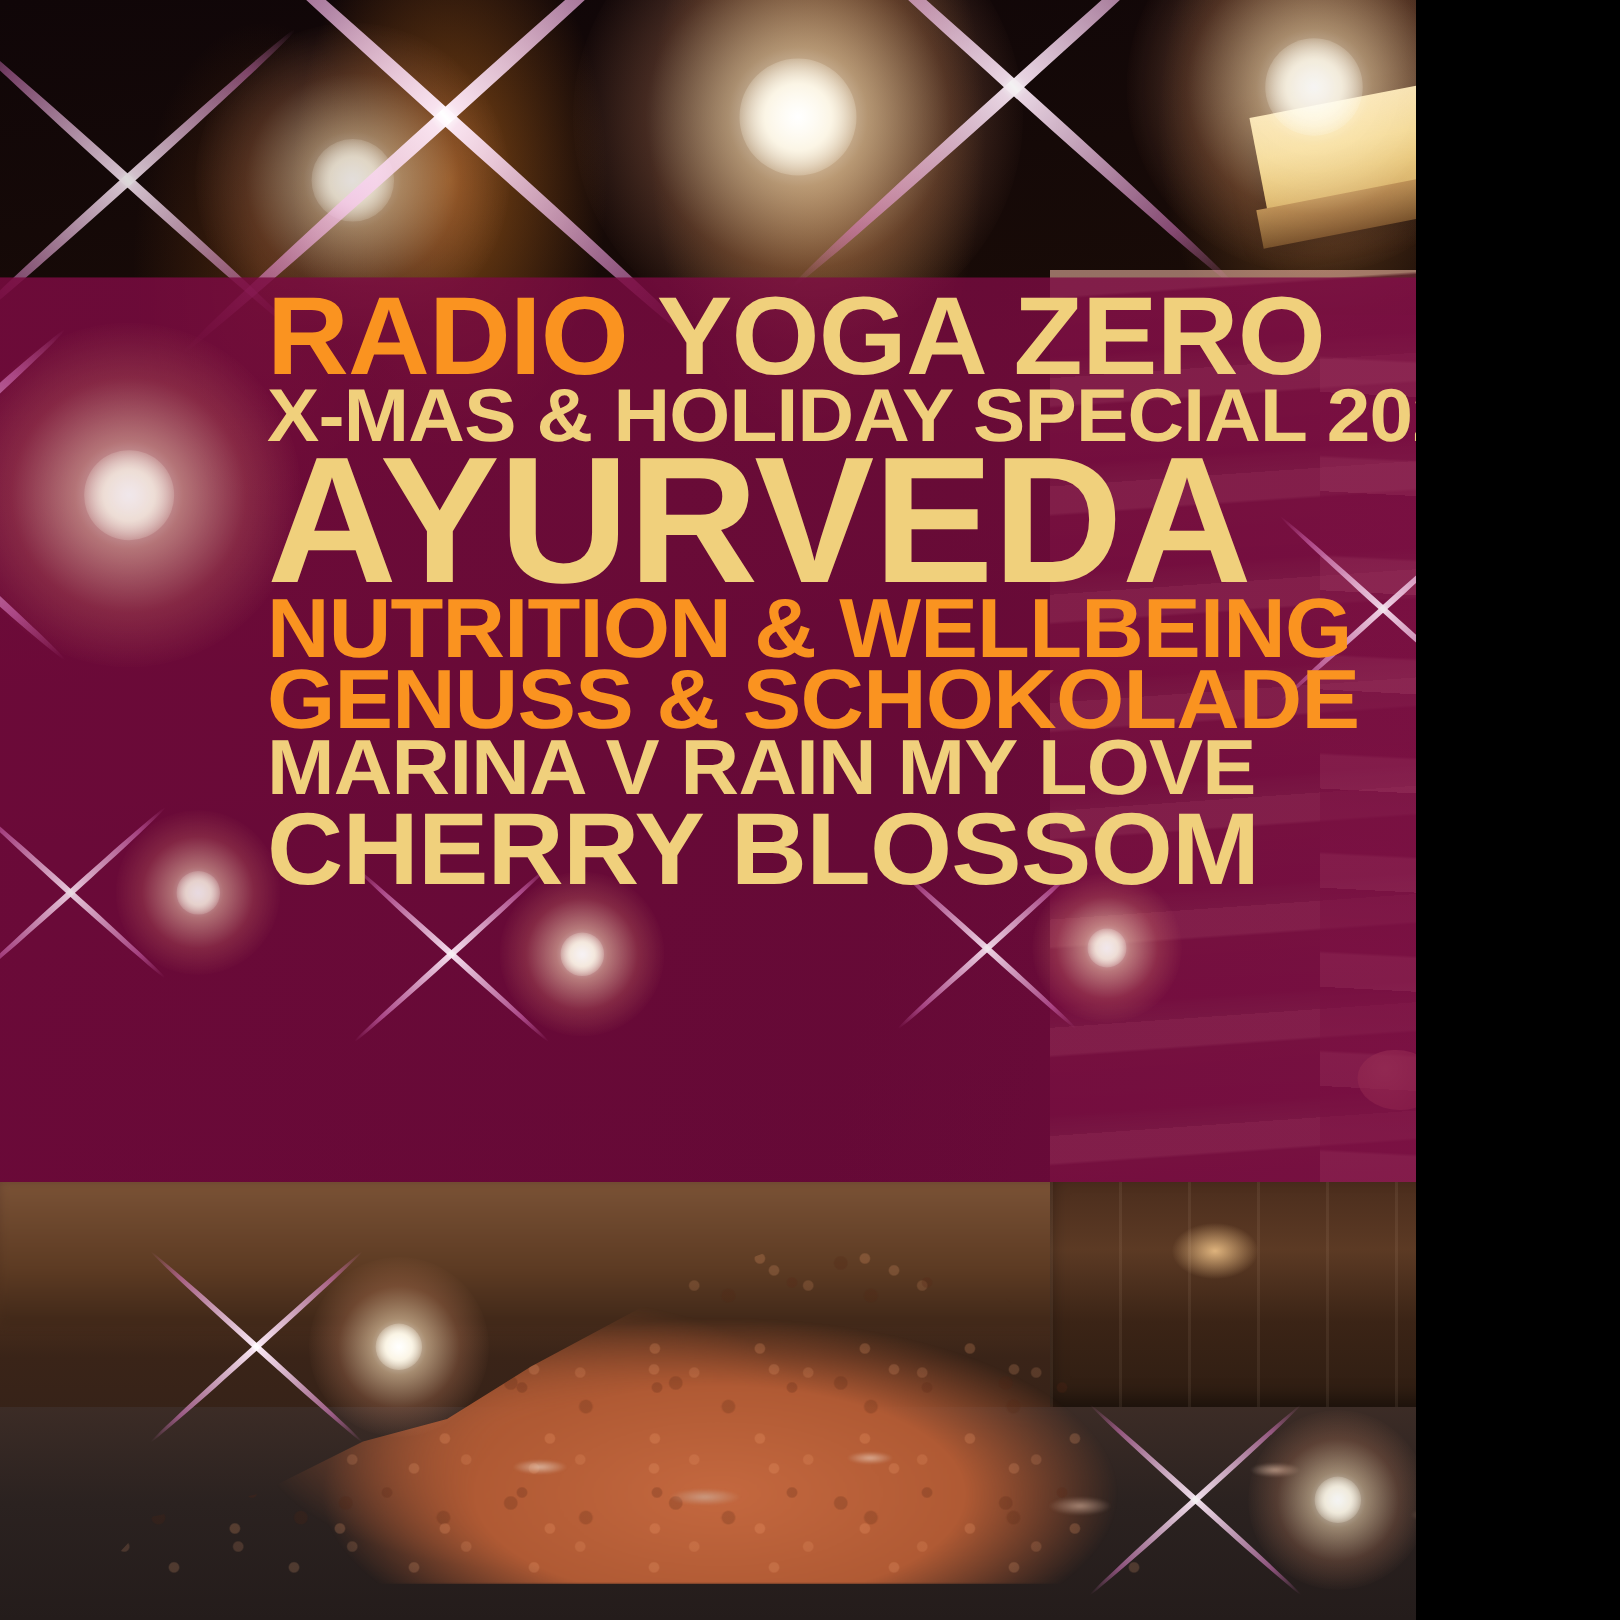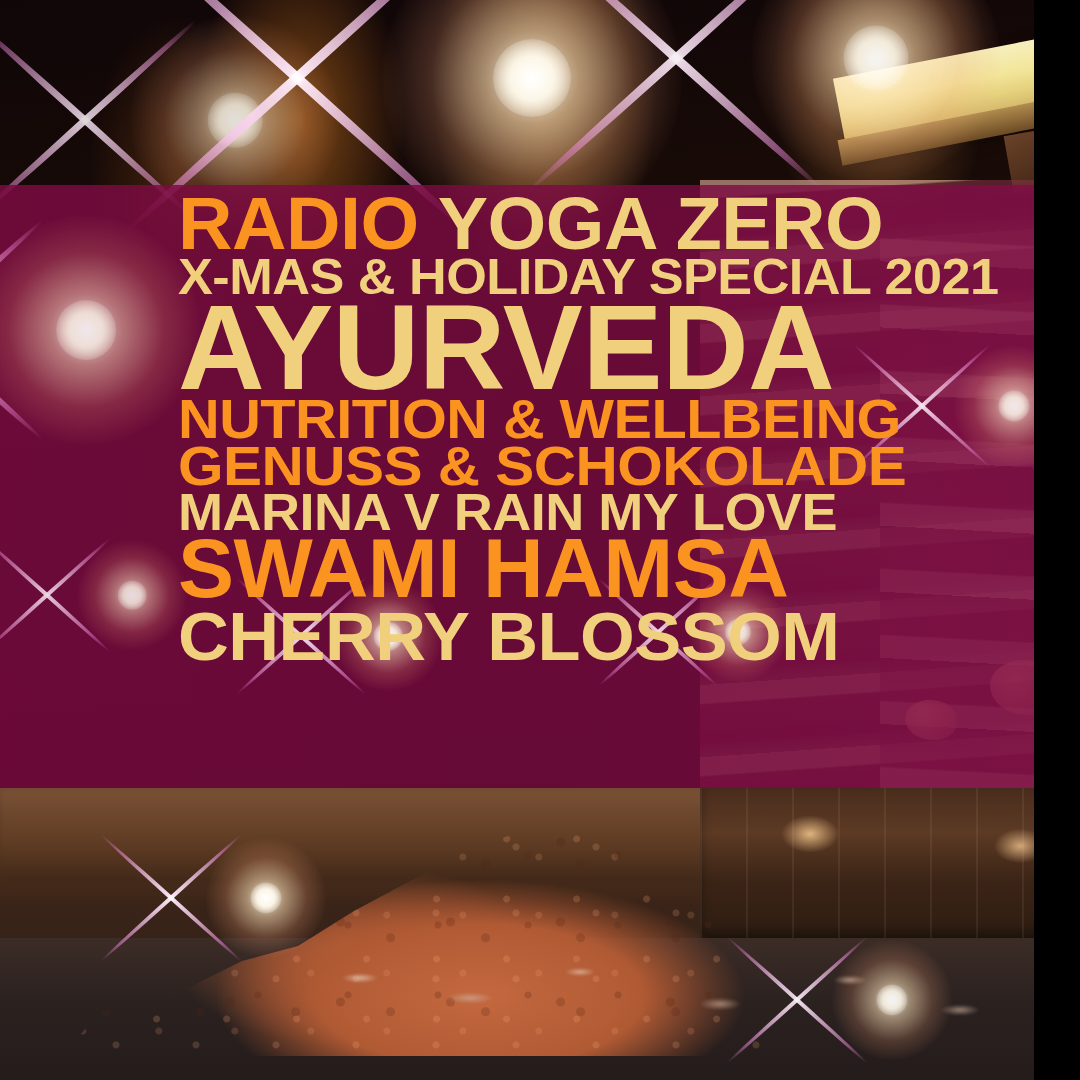--- a/index.html
+++ b/index.html
@@ -2,21 +2,21 @@
 <html><head>
 <meta charset="utf-8">
 <style>
   html, body {
     margin: 0;
     padding: 0;
     background: #000;
   }
   #poster {
     position: relative;
-    width: 1034px;
+    width: 944px;
     height: 1080px;
     overflow: hidden;
     font-family: "Liberation Sans", sans-serif;
     background: #140a08;
   }
 
   
   .photo { position: absolute; inset: 0; }
 
   
@@ -310,21 +310,20 @@
 
 
     <div class="tline l4 cream">AYURVEDA</div>
 
     <div class="tline l5 orange">NUTRITION &amp; WELLBEING</div>
 
     <div class="tline l6 orange">GENUSS &amp; SCHOKOLADE</div>
 
     <div class="tline l7 cream">MARINA V RAIN MY LOVE</div>
 
-    <div class="tline l8 orange">SWAMI HAMSA</div>
 
     <div class="tline l9 cream">CHERRY BLOSSOM</div>
   </div>
 
   <div id="sparkles-over" class="sparkle-top">
       <div class="sparkle" style="left: -79px; top: 165px; width: 330px; height: 330px; opacity: 0.9;">
         <div class="glow" style="width: 230px; height: 230px;"></div>
         <div class="ray r1" style="width: 330px; height: 7.26px; margin-left: -165px;"></div>
         <div class="ray r2" style="width: 330px; height: 7.26px; margin-left: -165px;"></div>
         <div class="core" style="width: 59.8px; height: 59.8px;"></div>

